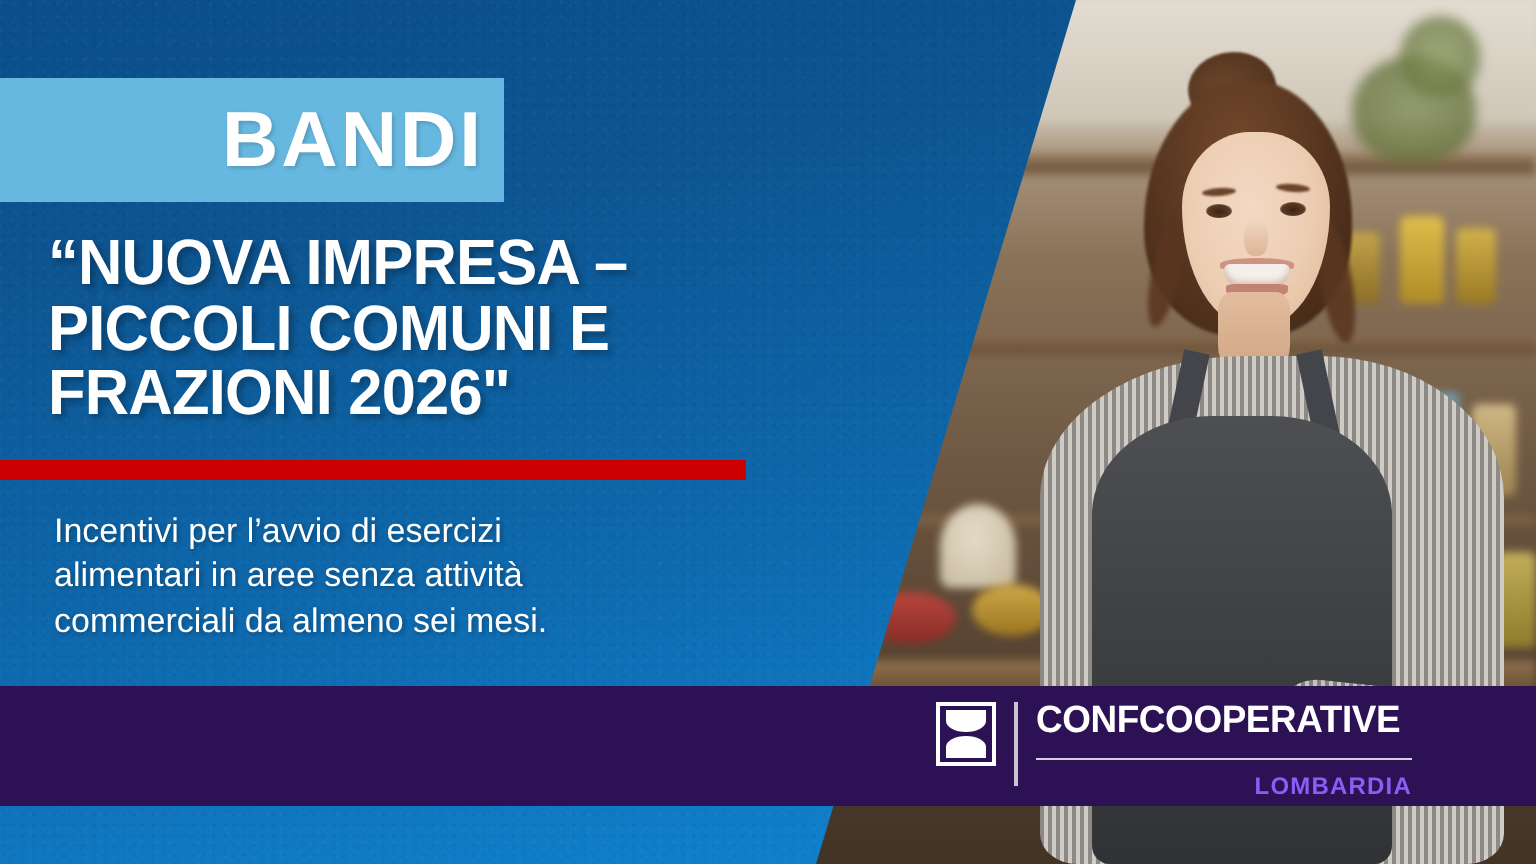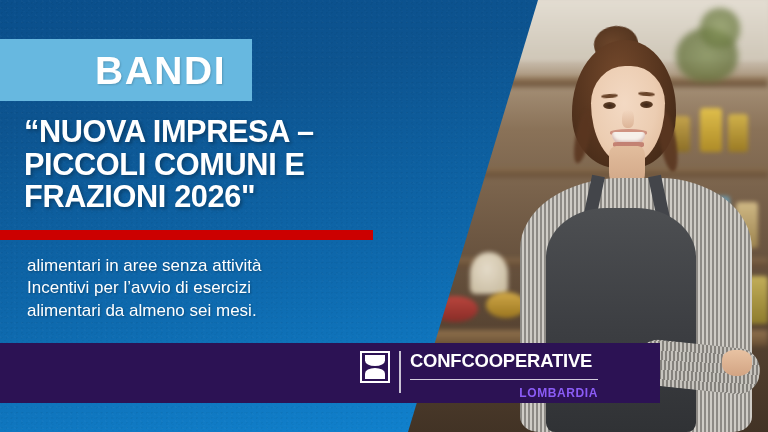--- a/index.html
+++ b/index.html
@@ -223,21 +223,21 @@
     background: #67b8e0;
     display: flex;
     align-items: center;
     justify-content: flex-end;
   }
   .badge-label {
     color: #ffffff;
     font-size: 39px;
     font-weight: bold;
     letter-spacing: 1.5px;
-    padding-right: 26px;
+    padding-right: 10px;
     line-height: 1;
     text-shadow: 1px 1px 2px rgba(0,0,0,.18);
   }
 
   
   .headline {
     position: absolute;
     left: 24px; top: 115px;
     width: 372px;
     color: #ffffff;
@@ -269,21 +269,21 @@
     font-weight: normal;
     line-height: 1.32;
     text-shadow: 1px 1px 2px rgba(0,0,0,.28);
   }
   .subtitle .sub-line { display: block; white-space: nowrap; }
 
   
   .footer {
     position: absolute;
     left: 0; top: 343px;
-    width: 660px; height: 60px;
+    width: 768px; height: 60px;
     background: #2c1254;
   }
   .logo {
     position: absolute;
     right: 62px; top: 8px;
     display: flex;
     align-items: flex-start;
   }
   .logo-mark {
     width: 30px; height: 32px;
@@ -400,23 +400,23 @@
 
   <div class="headline">
     <span class="hl-line">“NUOVA IMPRESA –</span>
     <span class="hl-line">PICCOLI COMUNI E</span>
     <span class="hl-line">FRAZIONI 2026"</span>
   </div>
 
   <div class="red-rule"></div>
 
   <div class="subtitle">
+    <span class="sub-line">Incentivi per l’avvio di esercizi</span>
     <span class="sub-line">alimentari in aree senza attività</span>
-    <span class="sub-line">Incentivi per l’avvio di esercizi</span>
-    <span class="sub-line">alimentari da almeno sei mesi.</span>
+    <span class="sub-line">commerciali da almeno sei mesi.</span>
   </div>
 
   <div class="footer">
     <div class="logo">
       <div class="logo-mark"></div>
       <div class="logo-divider"></div>
       <div class="logo-text">
         <span class="logo-name">CONFCOOPERATIVE</span>
         <div class="logo-underline"></div>
         <span class="logo-region">LOMBARDIA</span>

